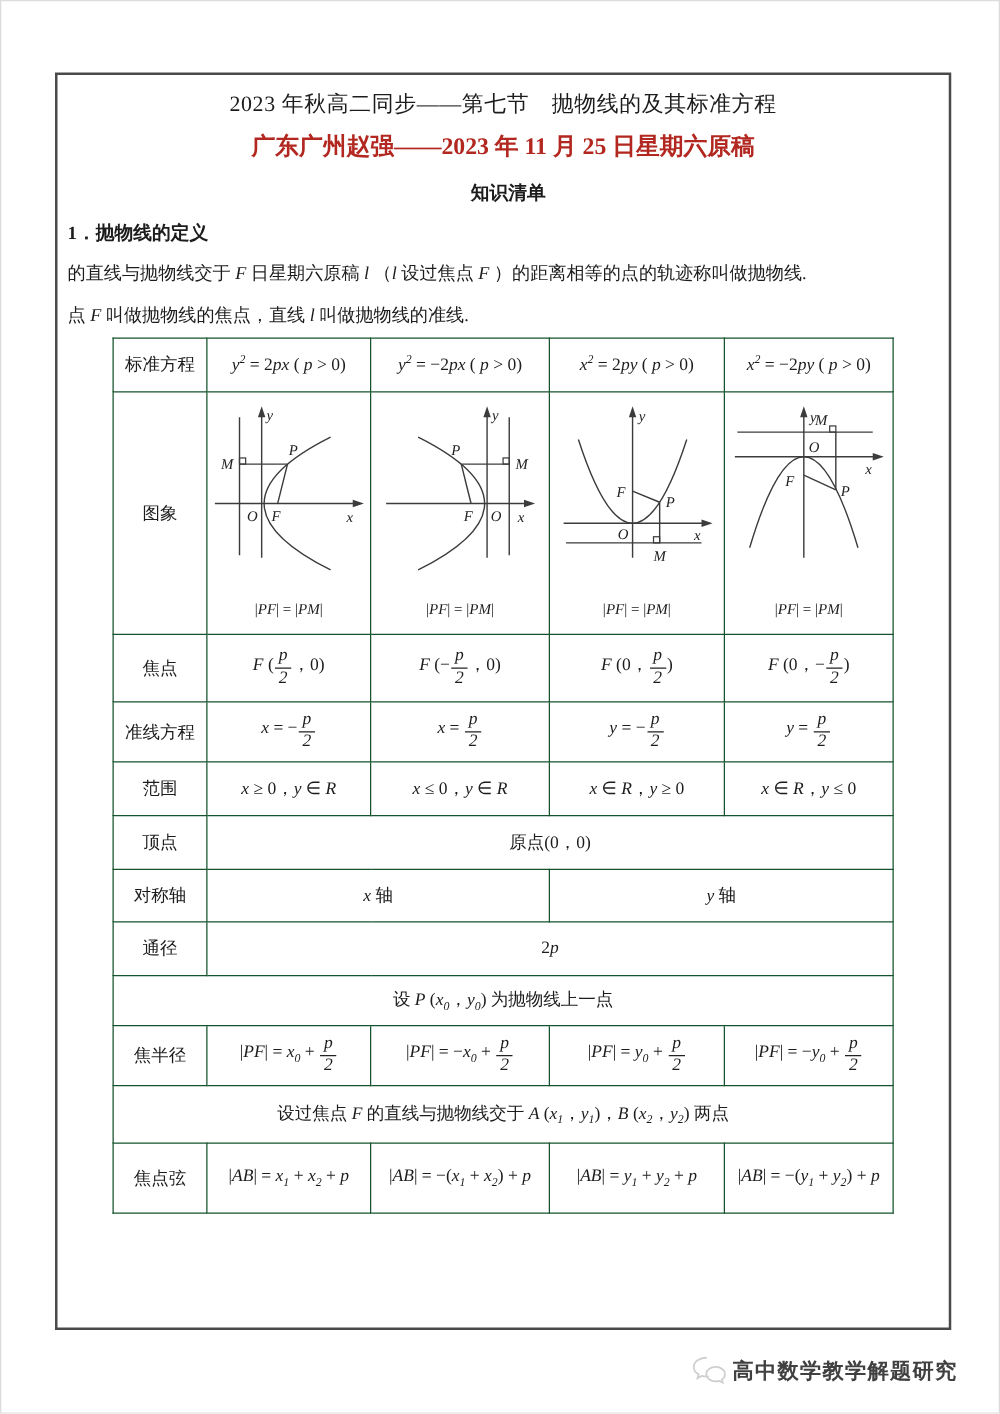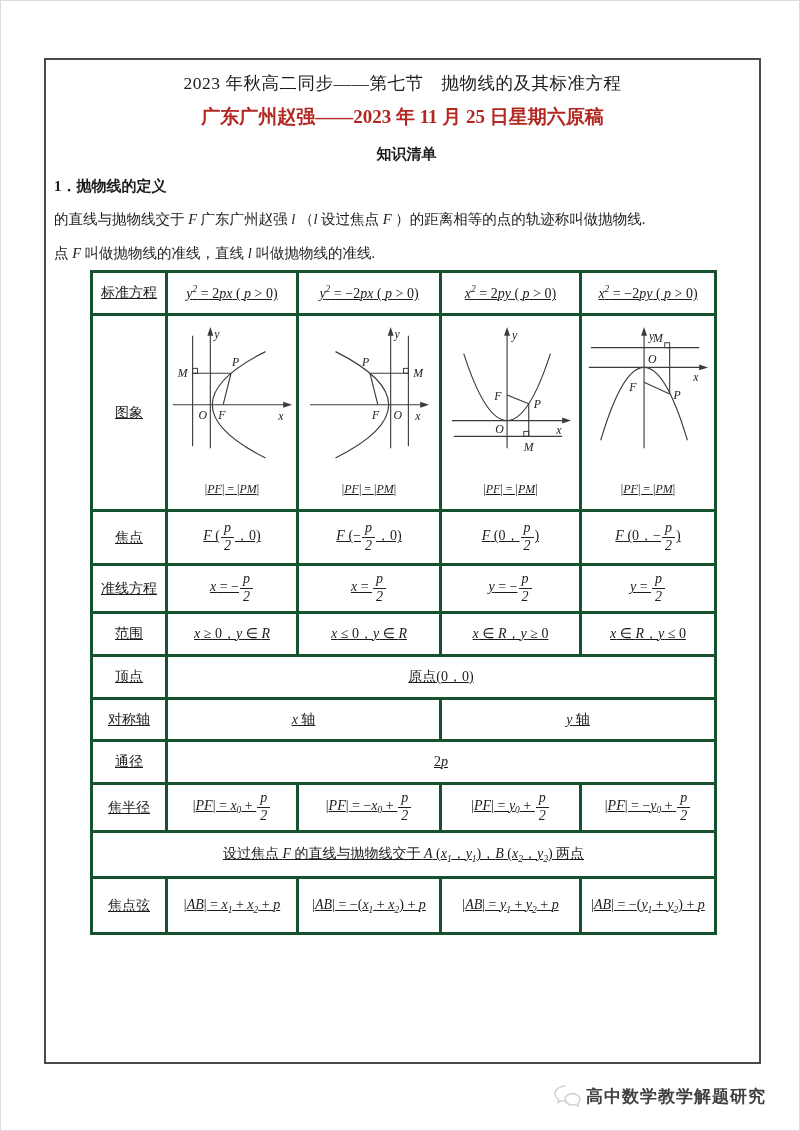--- a/index.html
+++ b/index.html
@@ -12,22 +12,22 @@
     position:absolute;left:43px;top:57px;width:717px;height:1006px;
     border:2px solid #4a4a4a;box-sizing:border-box;
   }
   .title{margin:11px 10px 0;text-align:center;font-size:17.5px;font-weight:normal;letter-spacing:.5px;}
   .subtitle{margin:9px 10px 0;text-align:center;font-size:19px;font-weight:bold;color:#b2271f;}
   .kn{margin:15px 0 0 8px;font-size:15px;font-weight:bold;text-align:center;}
   .h-num{margin:13px 0 0 8px;font-size:15px;font-weight:bold;}
   .para{margin:14px 8px 0;font-size:14.5px;line-height:1.35;}
   
   table.tbl{border-collapse:collapse;table-layout:fixed;width:624px;margin:7px 0 0 44px;}
-  table.tbl td{border:3px solid #14532d;text-align:center;vertical-align:middle;
-    font-size:14px;padding:0 2px;box-sizing:border-box;text-decoration:underline;}
+  table.tbl td{border:1px solid #14532d;text-align:center;vertical-align:middle;
+    font-size:14px;padding:0 2px;box-sizing:border-box;}
   .r-std td{height:43px}.r-graph td{height:193px}.r-focus td{height:54px}
   .r-dir td{height:48px}.r-range td{height:43px}.r-vertex td{height:43px}
   .r-axis td{height:42px}.r-latus td{height:43px}.r-ph td{height:40px}
   .r-radius td{height:48px}.r-ch td{height:46px}.r-chord td{height:56px}
   .r-chord td{font-size:13.2px;margin-left:24px;}
   .r-radius td{font-size:13.8px;}
   
   .fm .mi, .fm sub, .fm sup, .fm .frac{font-style:italic;}
   .fm .mr{font-style:normal;}
   .fm sub,.fm sup{font-size:9.5px;}
@@ -53,22 +53,22 @@
 </head>
 <body>
 
 <div class="page">
   <div class="doc">
 
     <div class="title">2023 年秋高二同步——第七节　抛物线的及其标准方程</div>
     <div class="subtitle">广东广州赵强——2023 年 11 月 25 日星期六原稿</div>
     <div class="kn">知识清单</div>
     <div class="h-num">1．抛物线的定义</div>
-    <div class="para fm"><span class="mr">的直线与抛物线交于 </span><span class="mi">F</span><span class="mr"> 广东广州赵强 </span><span class="mi">l</span><span class="mr"> （</span><span class="mi">l</span><span class="mr"> 设过焦点 </span><span class="mi">F</span><span class="mr"> ）的距离相等的点的轨迹称叫做抛物线.</span></div>
-    <div class="para fm"><span class="mr">点 </span><span class="mi">F</span><span class="mr"> 叫做抛物线的准线，直线 </span><span class="mi">l</span><span class="mr"> 叫做抛物线的准线.</span></div>
+    <div class="para fm"><span class="mr">的直线与抛物线交于 </span><span class="mi">F</span><span class="mr"> 日星期六原稿 </span><span class="mi">l</span><span class="mr"> （</span><span class="mi">l</span><span class="mr"> 设过焦点 </span><span class="mi">F</span><span class="mr"> ）的距离相等的点的轨迹称叫做抛物线.</span></div>
+    <div class="para fm"><span class="mr">点 </span><span class="mi">F</span><span class="mr"> 叫做抛物线的焦点，直线 </span><span class="mi">l</span><span class="mr"> 叫做抛物线的准线.</span></div>
 
     <table class="tbl">
       <colgroup>
         <col style="width:75px">
           <col style="width:131px">
           <col style="width:143px">
         <col style="width:140px">
           <col style="width:135px">
       </colgroup>
 
@@ -210,20 +210,23 @@
         <td>对称轴</td>
         <td colspan="2" class="fm"><span class="mi">x</span><span class="mr"> 轴</span></td>
         <td colspan="2" class="fm"><span class="mi">y</span><span class="mr"> 轴</span></td>
       </tr>
 
       <tr class="r-latus">
         <td>通径</td>
         <td colspan="4" class="fm"><span class="mr">2</span><span class="mi">p</span></td>
       </tr>
 
+      <tr class="r-ph">
+        <td colspan="5" class="fm"><span class="mr">设 </span><span class="mi">P</span><span class="mr"> (</span><span class="mi">x</span><sub>0</sub><span class="mr">，</span><span class="mi">y</span><sub>0</sub><span class="mr">) 为抛物线上一点</span></td>
+      </tr>
 
       <tr class="r-radius">
         <td>焦半径</td>
         <td class="fm"><span class="mr">|</span><span class="mi">PF</span><span class="mr">| = </span><span class="mi">x</span><sub>0</sub><span class="mr"> + </span><span class="frac"><span class="num">p</span><span class="den">2</span></span></td>
         <td class="fm"><span class="mr">|</span><span class="mi">PF</span><span class="mr">| = −</span><span class="mi">x</span><sub>0</sub><span class="mr"> + </span><span class="frac"><span class="num">p</span><span class="den">2</span></span></td>
         <td class="fm"><span class="mr">|</span><span class="mi">PF</span><span class="mr">| = </span><span class="mi">y</span><sub>0</sub><span class="mr"> + </span><span class="frac"><span class="num">p</span><span class="den">2</span></span></td>
         <td class="fm"><span class="mr">|</span><span class="mi">PF</span><span class="mr">| = −</span><span class="mi">y</span><sub>0</sub><span class="mr"> + </span><span class="frac"><span class="num">p</span><span class="den">2</span></span></td>
       </tr>
 
       <tr class="r-ch">

